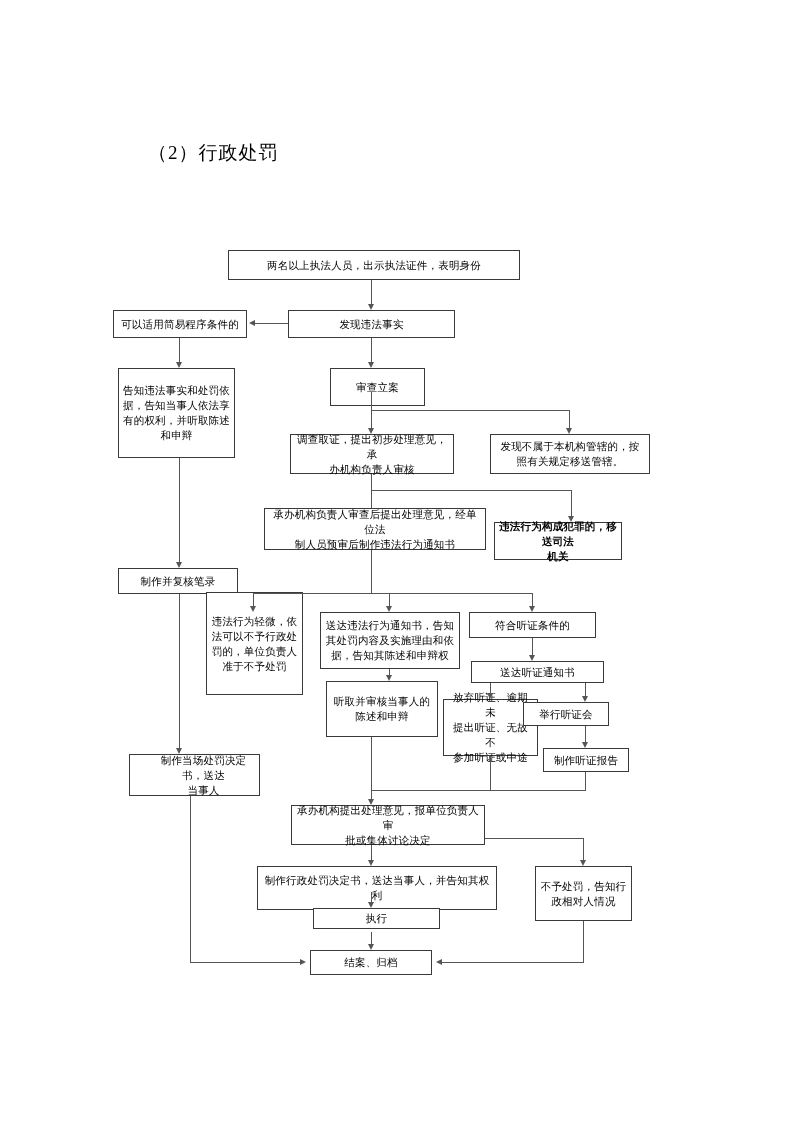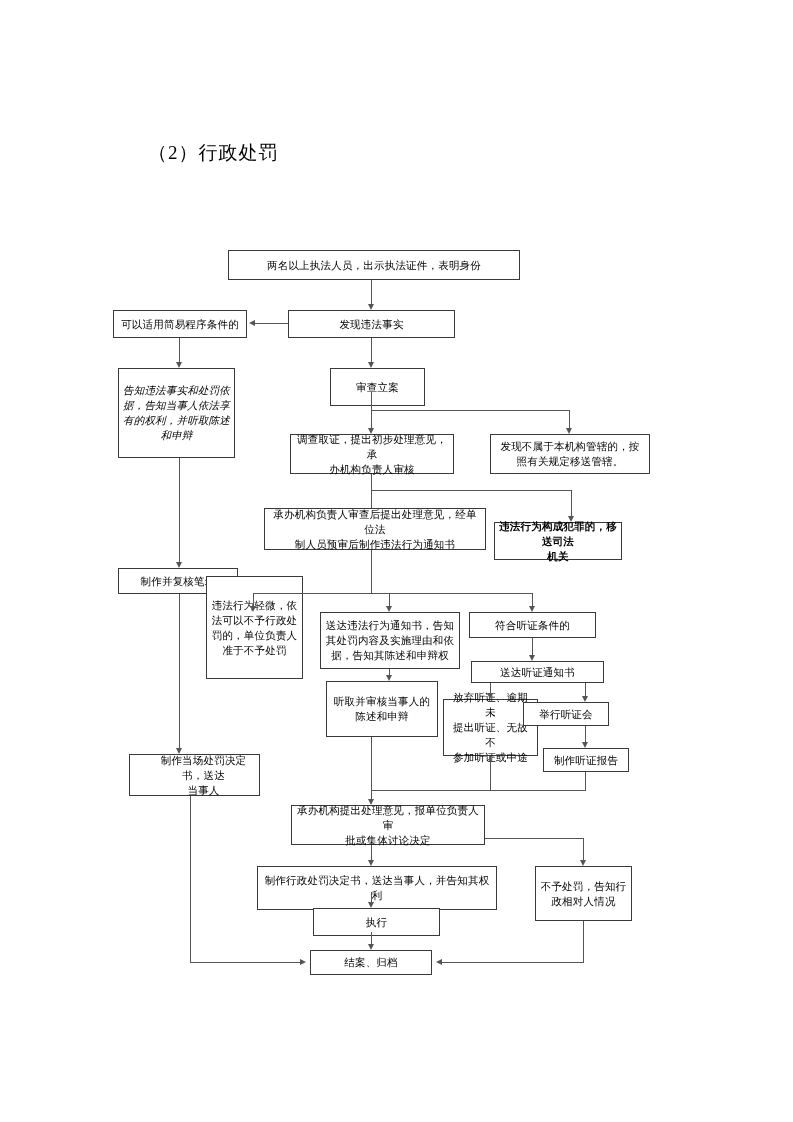--- a/index.html
+++ b/index.html
@@ -86,21 +86,21 @@
   </div>
 
   <div class="node" style="left:113px; top:310px; width:134px; height:28px;">
     <span class="txt">可以适用简易程序条件的</span>
   </div>
 
   <div class="node" style="left:288px; top:310px; width:167px; height:28px;">
     <span class="txt">发现违法事实</span>
   </div>
 
-  <div class="node" style="left:118px; top:368px; width:117px; height:90px;font-style:italic;">
+  <div class="node" style="left:118px; top:368px; width:117px; height:90px;">
     <span class="txt">告知违法事实和处罚依
 据，告知当事人依法享
 有的权利，并听取陈述
 和申辩</span>
   </div>
 
   <div class="node" style="left:330px; top:368px; width:95px; height:38px;">
     <span class="txt">审查立案</span>
   </div>
 
@@ -121,21 +121,21 @@
 
   <div class="node" style="left:494px; top:522px; width:128px; height:38px;font-weight:bold;">
     <span class="txt">违法行为构成犯罪的，移送司法
 机关</span>
   </div>
 
   <div class="node" style="left:118px; top:568px; width:120px; height:26px;">
     <span class="txt">制作并复核笔录</span>
   </div>
 
-  <div class="node" style="left:206px; top:576px; width:97px; height:103px;">
+  <div class="node" style="left:206px; top:592px; width:97px; height:103px;">
     <span class="txt">违法行为轻微，依
 法可以不予行政处
 罚的，单位负责人
 准于不予处罚</span>
   </div>
 
   <div class="node" style="left:320px; top:612px; width:140px; height:57px;">
     <span class="txt">送达违法行为通知书，告知
 其处罚内容及实施理由和依
 据，告知其陈述和申辩权</span>
@@ -180,21 +180,21 @@
 
   <div class="node" style="left:257px; top:866px; width:240px; height:44px;">
     <span class="txt">制作行政处罚决定书，送达当事人，并告知其权利</span>
   </div>
 
   <div class="node" style="left:535px; top:866px; width:97px; height:55px;">
     <span class="txt">不予处罚，告知行
 政相对人情况</span>
   </div>
 
-  <div class="node" style="left:313px; top:908px; width:127px; height:28px;">
+  <div class="node" style="left:313px; top:908px; width:127px; height:21px;">
     <span class="txt">执行</span>
   </div>
 
   <div class="node" style="left:310px; top:950px; width:122px; height:25px;">
     <span class="txt">结案、归档</span>
   </div>
 
   <div class="ln lnv" style="left:371px; top:280px; height:24px;"></div>
   <div class="arrow down" style="left:368px; top:304px;"></div>
 

